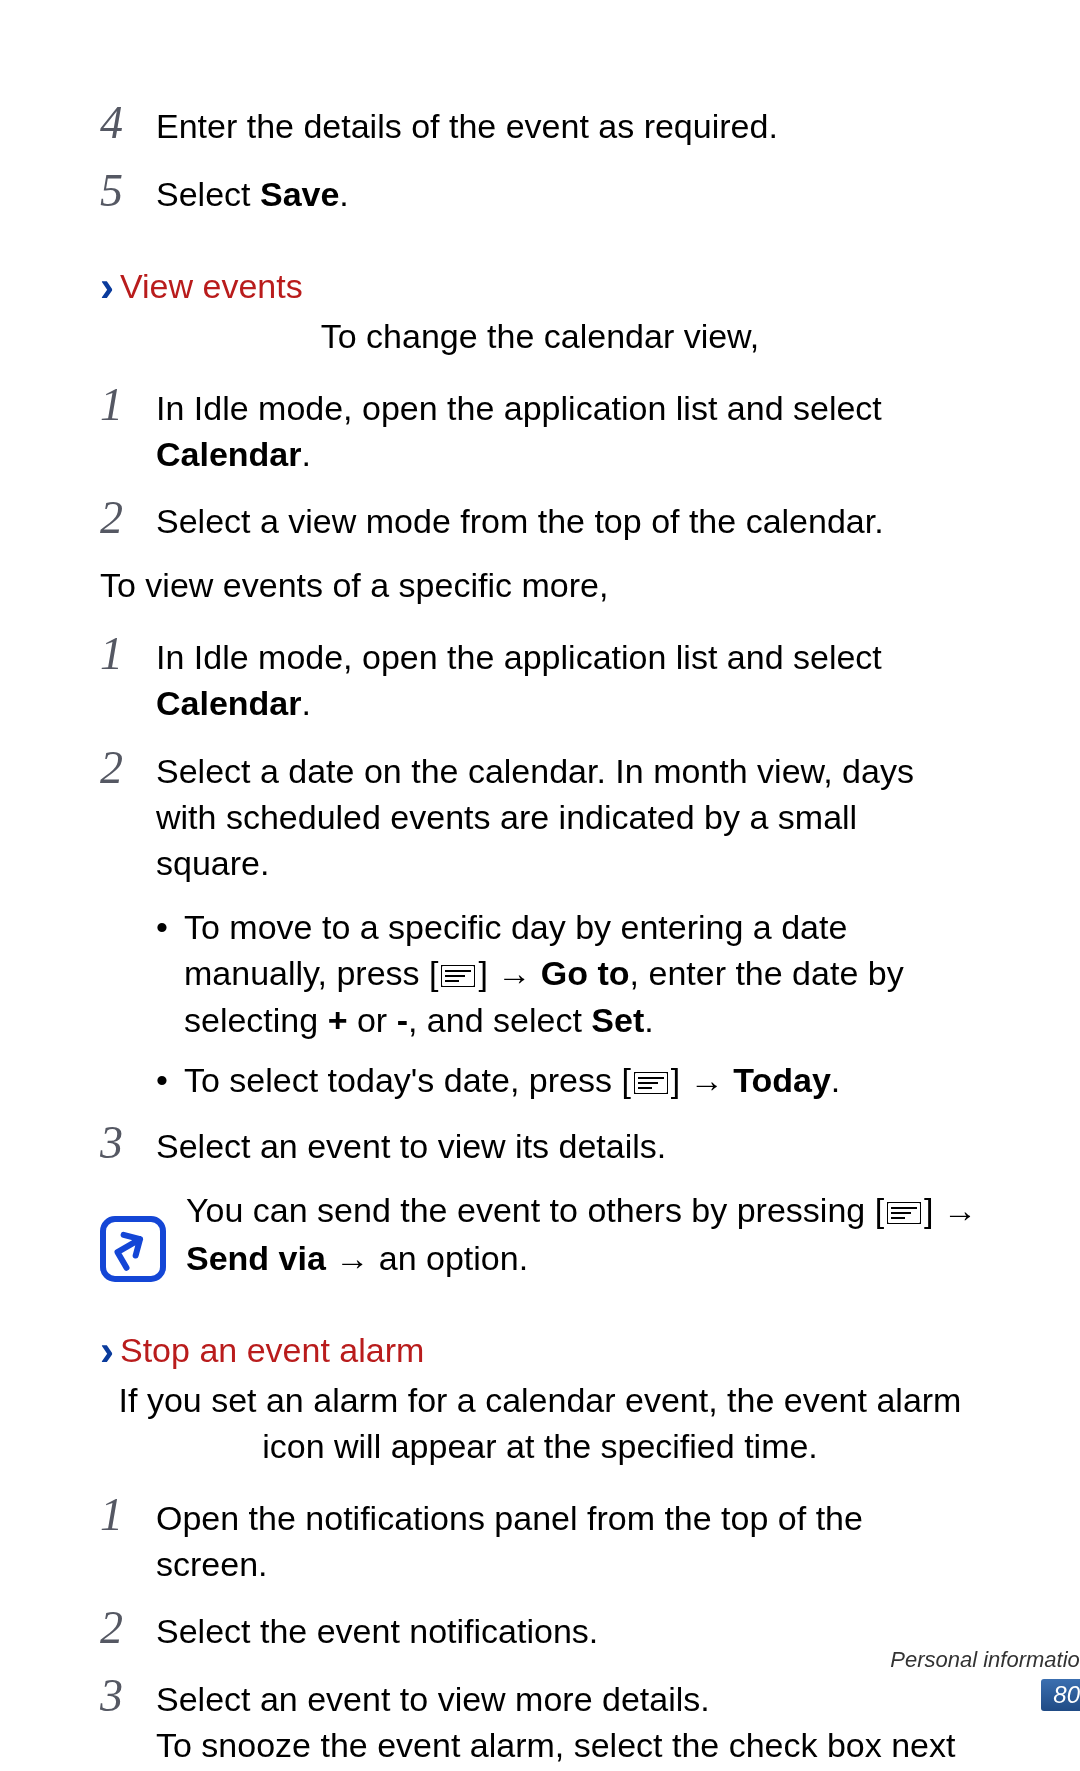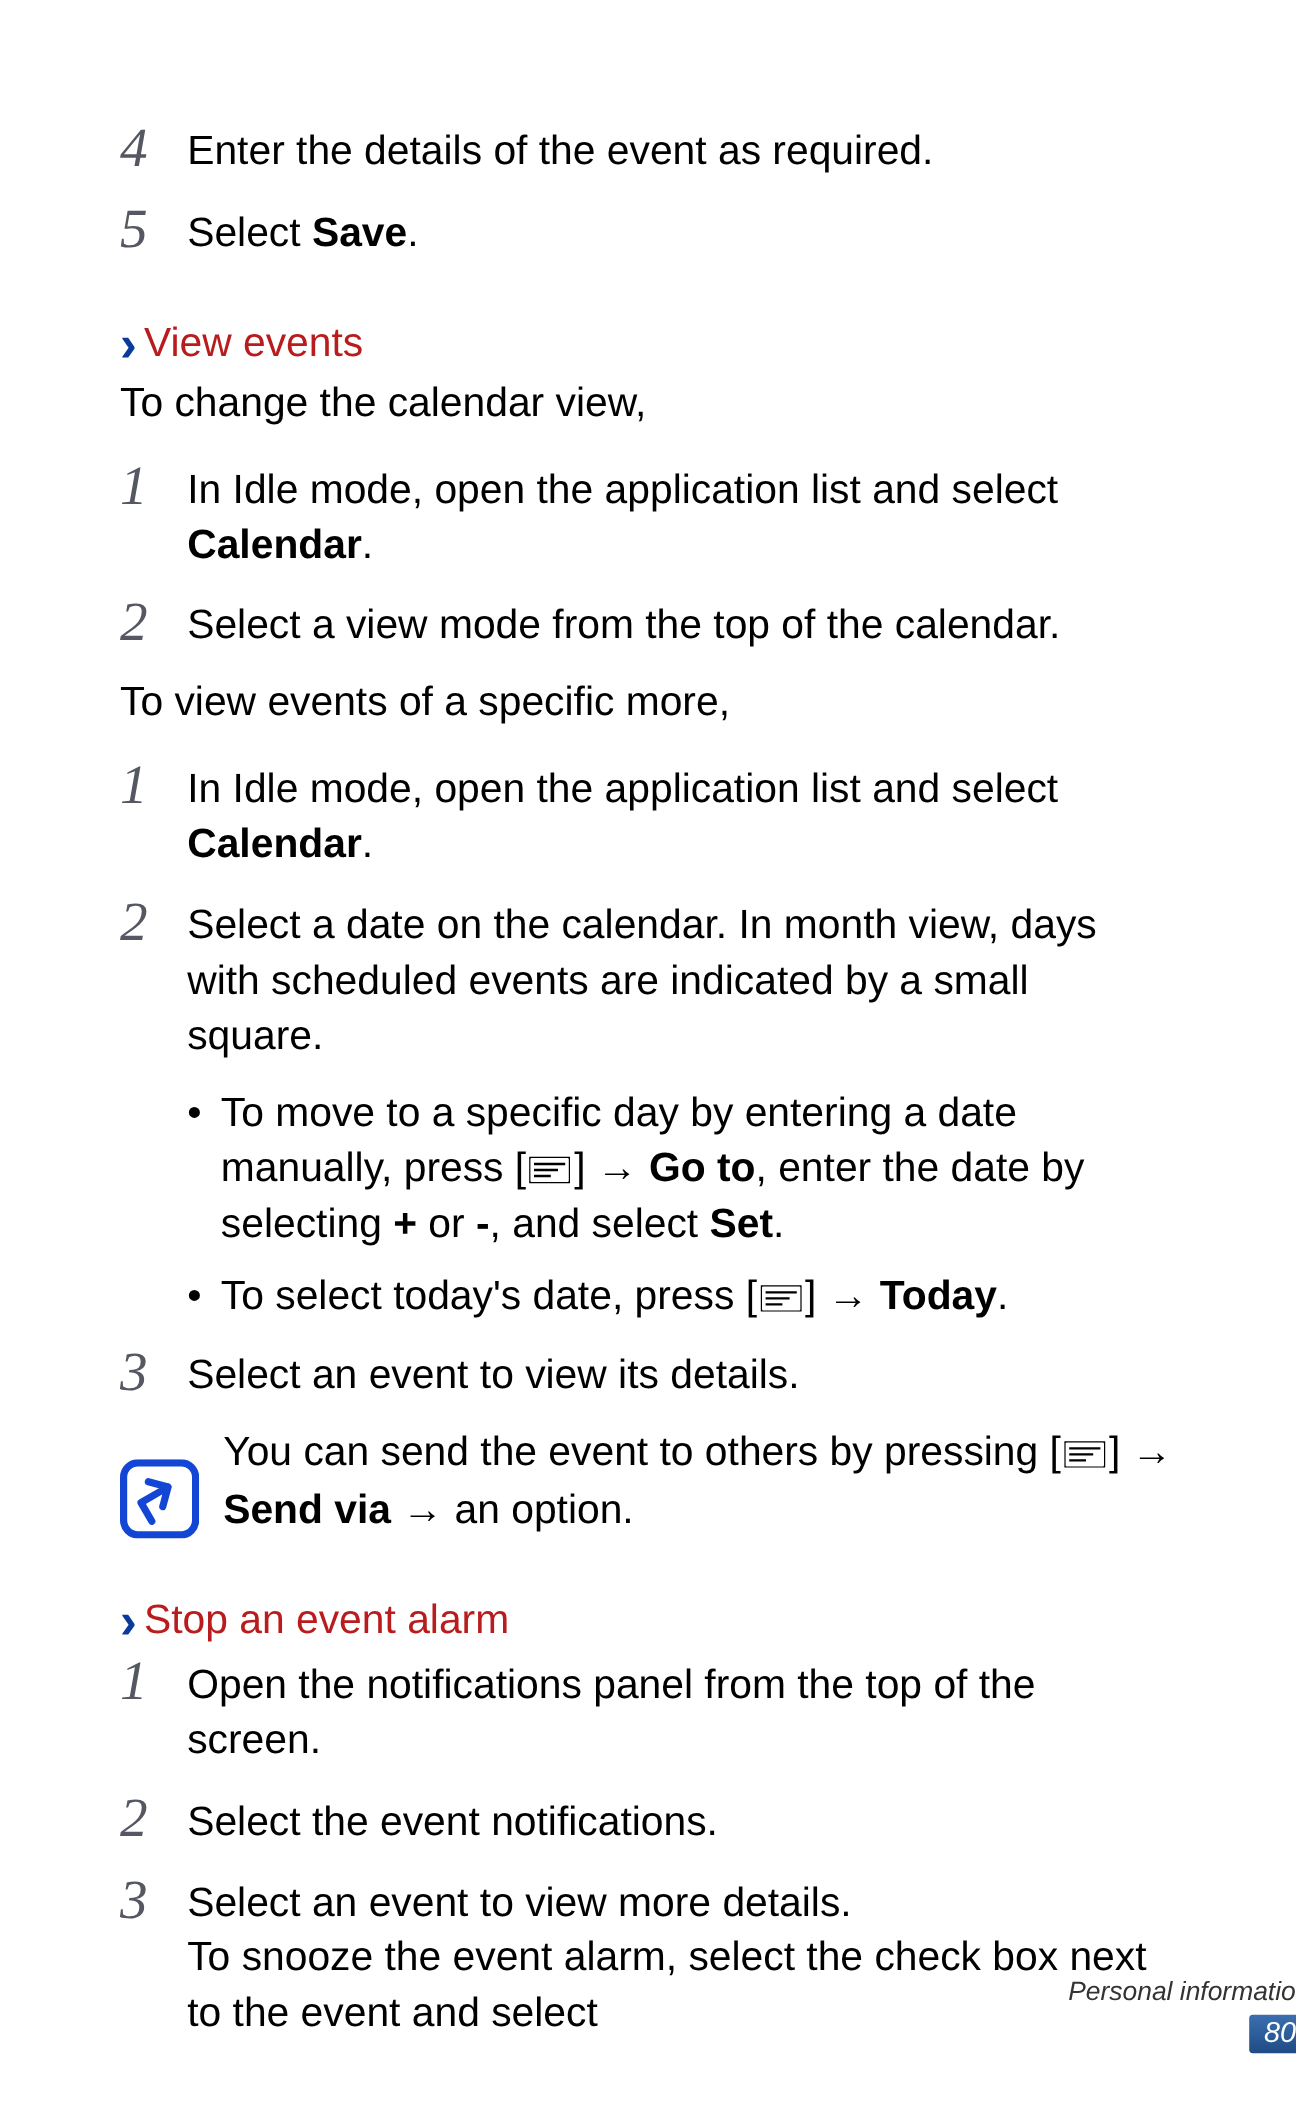--- a/index.html
+++ b/index.html
@@ -50,20 +50,21 @@
   }
   .sec-title {
     font-size: 34px;
     font-weight: 400;
     color: #b91c1c;
   }
   .sec-intro {
     font-size: 34px;
     line-height: 1.35;
     margin-bottom: 22px;
+    text-align: center;
   }
   .para {
     font-size: 34px;
     line-height: 1.35;
     margin-top: 8px;
     margin-bottom: 22px;
   }
   .sub-bullet {
     margin-left: 56px;
     margin-bottom: 14px;
@@ -216,20 +217,21 @@
             <line x1="4" y1="11" x2="24" y2="11" stroke="#000" stroke-width="2"></line>
             <line x1="4" y1="16" x2="18" y2="16" stroke="#000" stroke-width="2"></line>
           </svg></span><span>] → </span><span class="bold">Send via</span><span> → an option.</span>
     </div>
   </div>
 
   <div class="sec-head">
     <span class="chev">›</span>
     <span class="sec-title">Stop an event alarm</span>
   </div>
+  <div class="sec-intro">If you set an alarm for a calendar event, the event alarm icon will appear at the specified time.</div>
 
   <div class="step">
     <div class="step-num">1</div>
     <div class="step-body">Open the notifications panel from the top of the screen.</div>
   </div>
   <div class="step">
     <div class="step-num">2</div>
     <div class="step-body">Select the event notifications.</div>
   </div>
   <div class="step">

